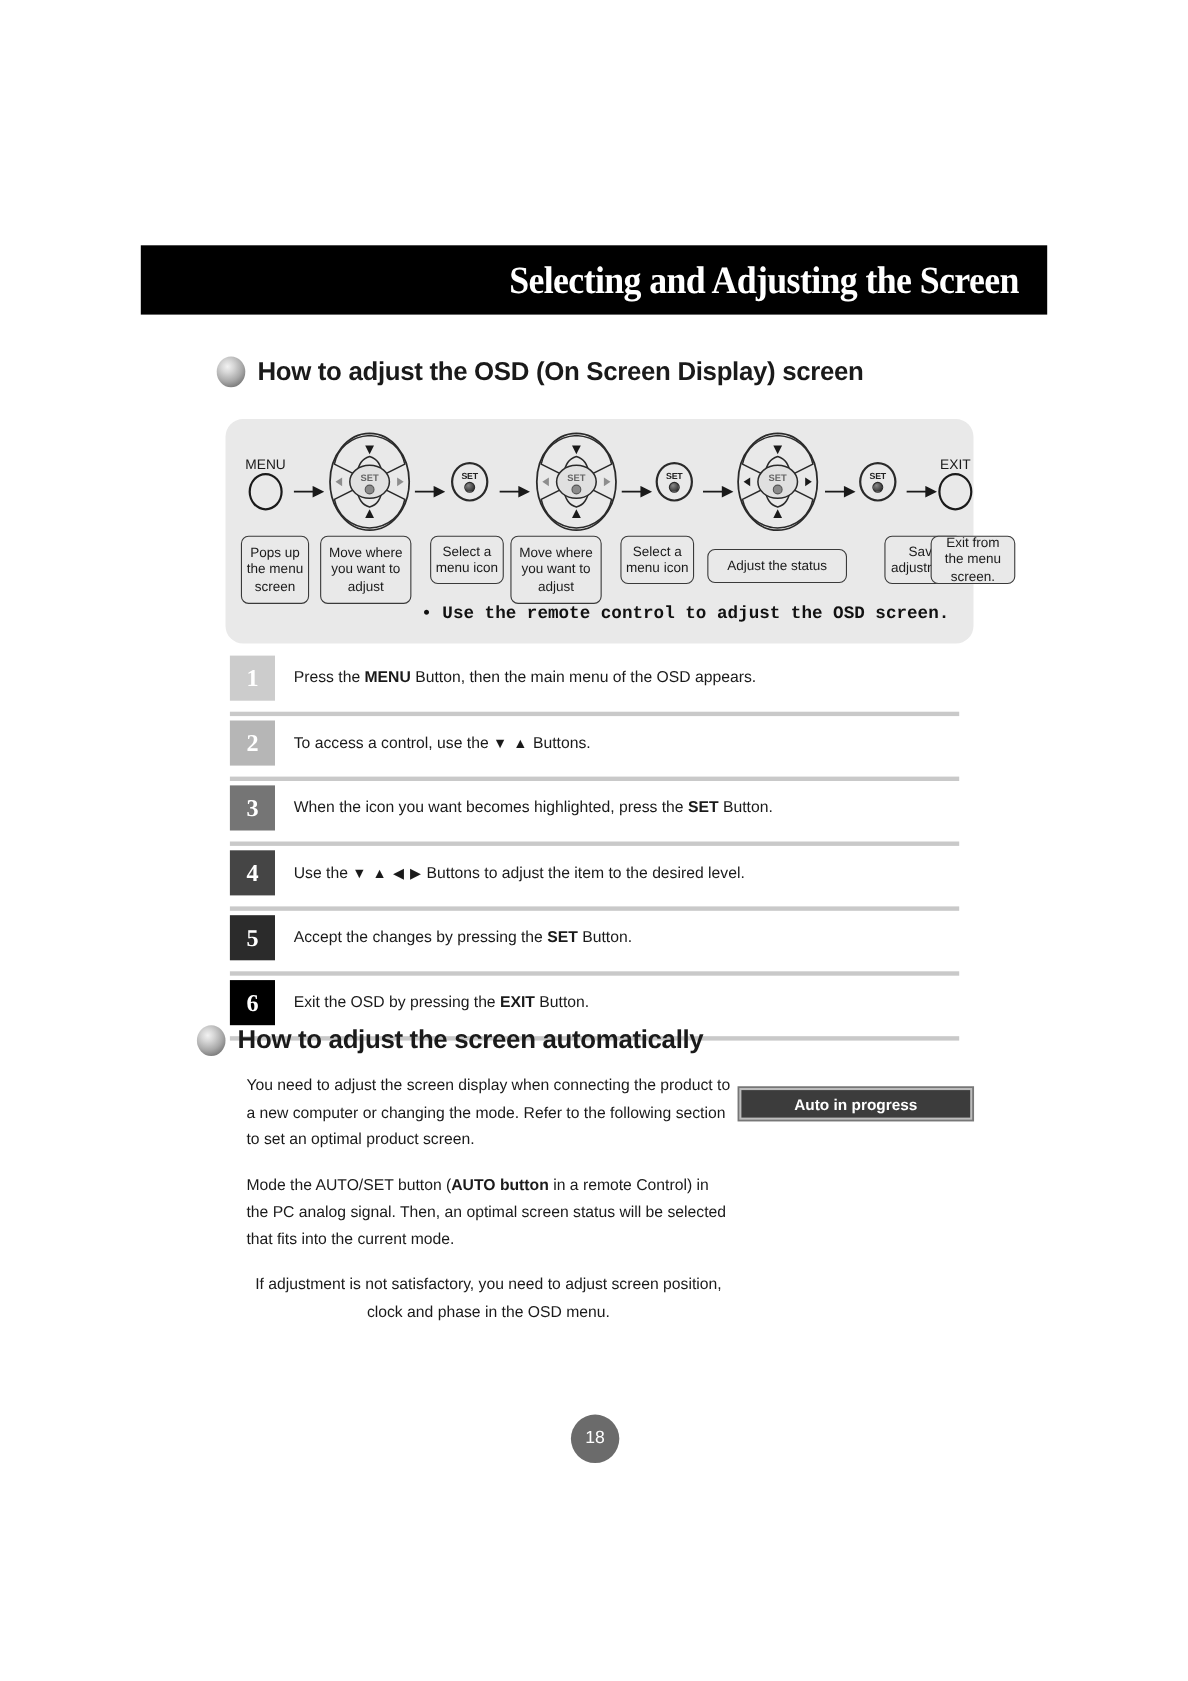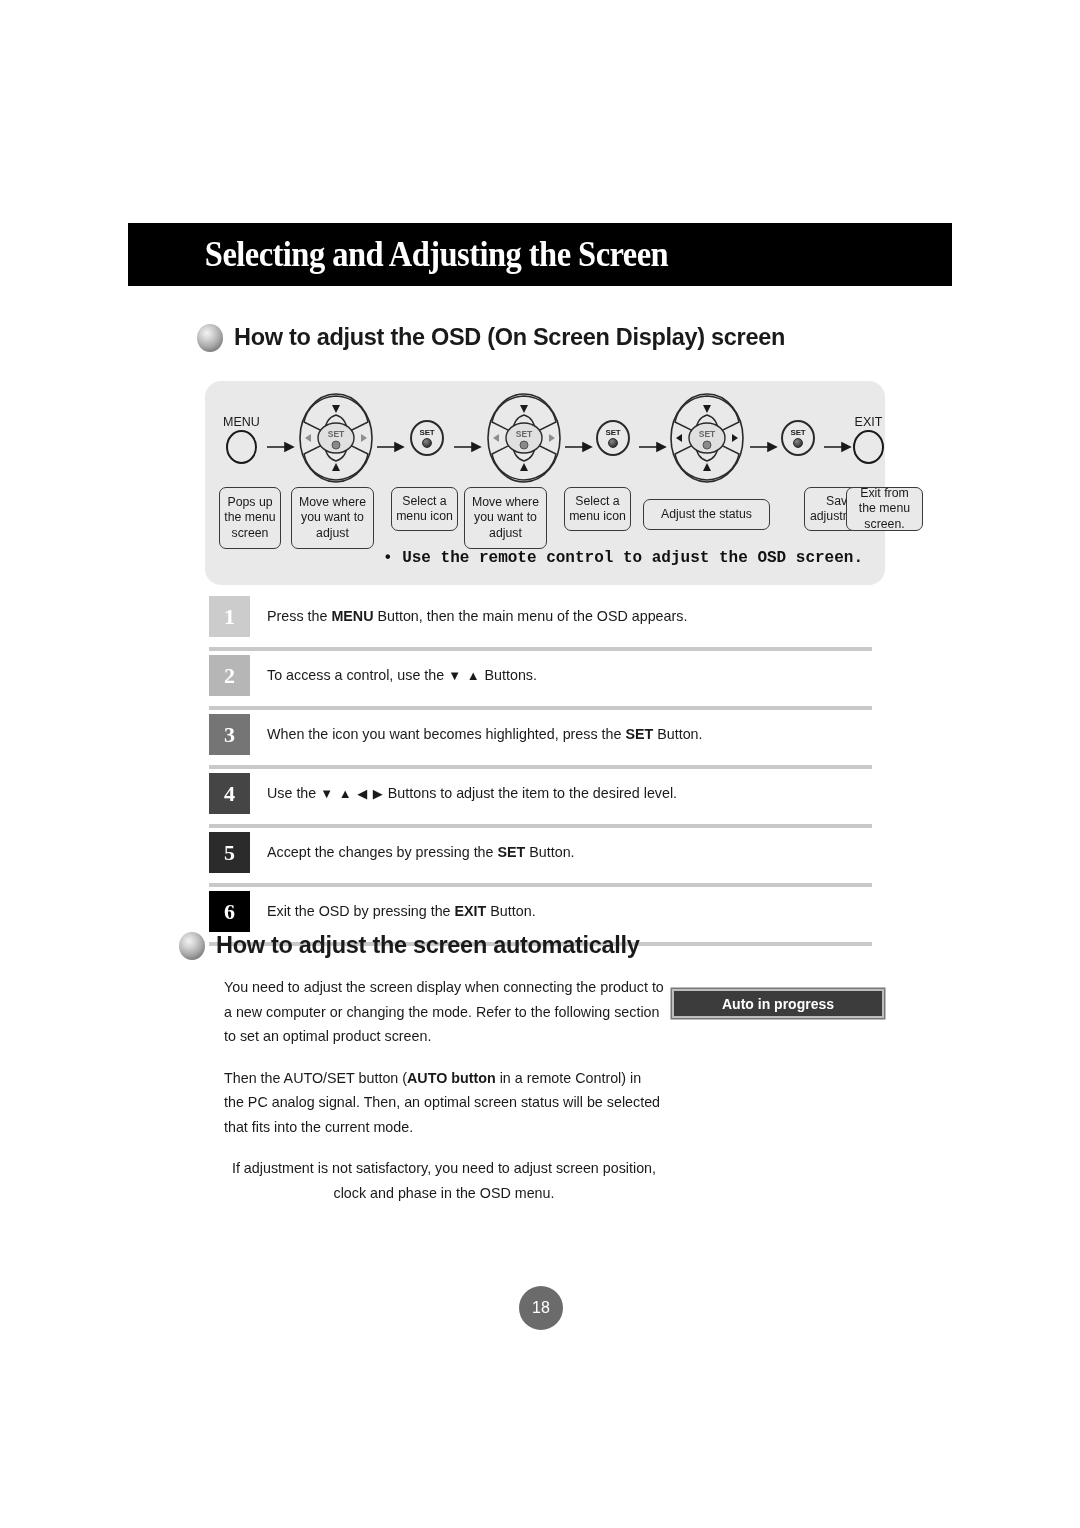--- a/index.html
+++ b/index.html
@@ -19,20 +19,21 @@
   
   .title-banner {
     position: absolute;
     left: 128px;
     top: 223px;
     width: 824px;
     height: 63px;
     background: #000000;
     display: flex;
     align-items: center;
+    justify-content: flex-end;
     box-sizing: border-box;
     padding-right: 26px;
     padding-left: 42px;
   }
   .title-banner-text {
     color: #ffffff;
     font-size: 35px;
     font-weight: bold;
     letter-spacing: -0.6px;
     font-family: "Liberation Serif", serif;
@@ -451,21 +452,21 @@
   <div class="step-divider"></div>
 </div>
 
 <div class="section-heading" id="heading-auto">
   <span class="sphere-bullet"></span>
   <span class="section-heading-text">How to adjust the screen automatically</span>
 </div>
 
 <div class="auto-body">
   <p>You need to adjust the screen display when connecting the product to a new computer or changing the mode. Refer to the following section to set an optimal product screen.</p>
-  <p><span>Then the AUTO/SET button (</span><b>AUTO button</b><span> in a remote Control) in the PC analog signal. Then, an optimal screen status will be selected that fits into the current mode.</span></p>
+  <p><span>Mode the AUTO/SET button (</span><b>AUTO button</b><span> in a remote Control) in the PC analog signal. Then, an optimal screen status will be selected that fits into the current mode.</span></p>
   <p>If adjustment is not satisfactory, you need to adjust screen position, clock and phase in the OSD menu.</p>
 </div>
 
 <div class="side-note">
   <div class="auto-progress-bar">Auto in progress</div>
 </div>
 
 <div class="page-number">18</div>
 
 </body></html>

